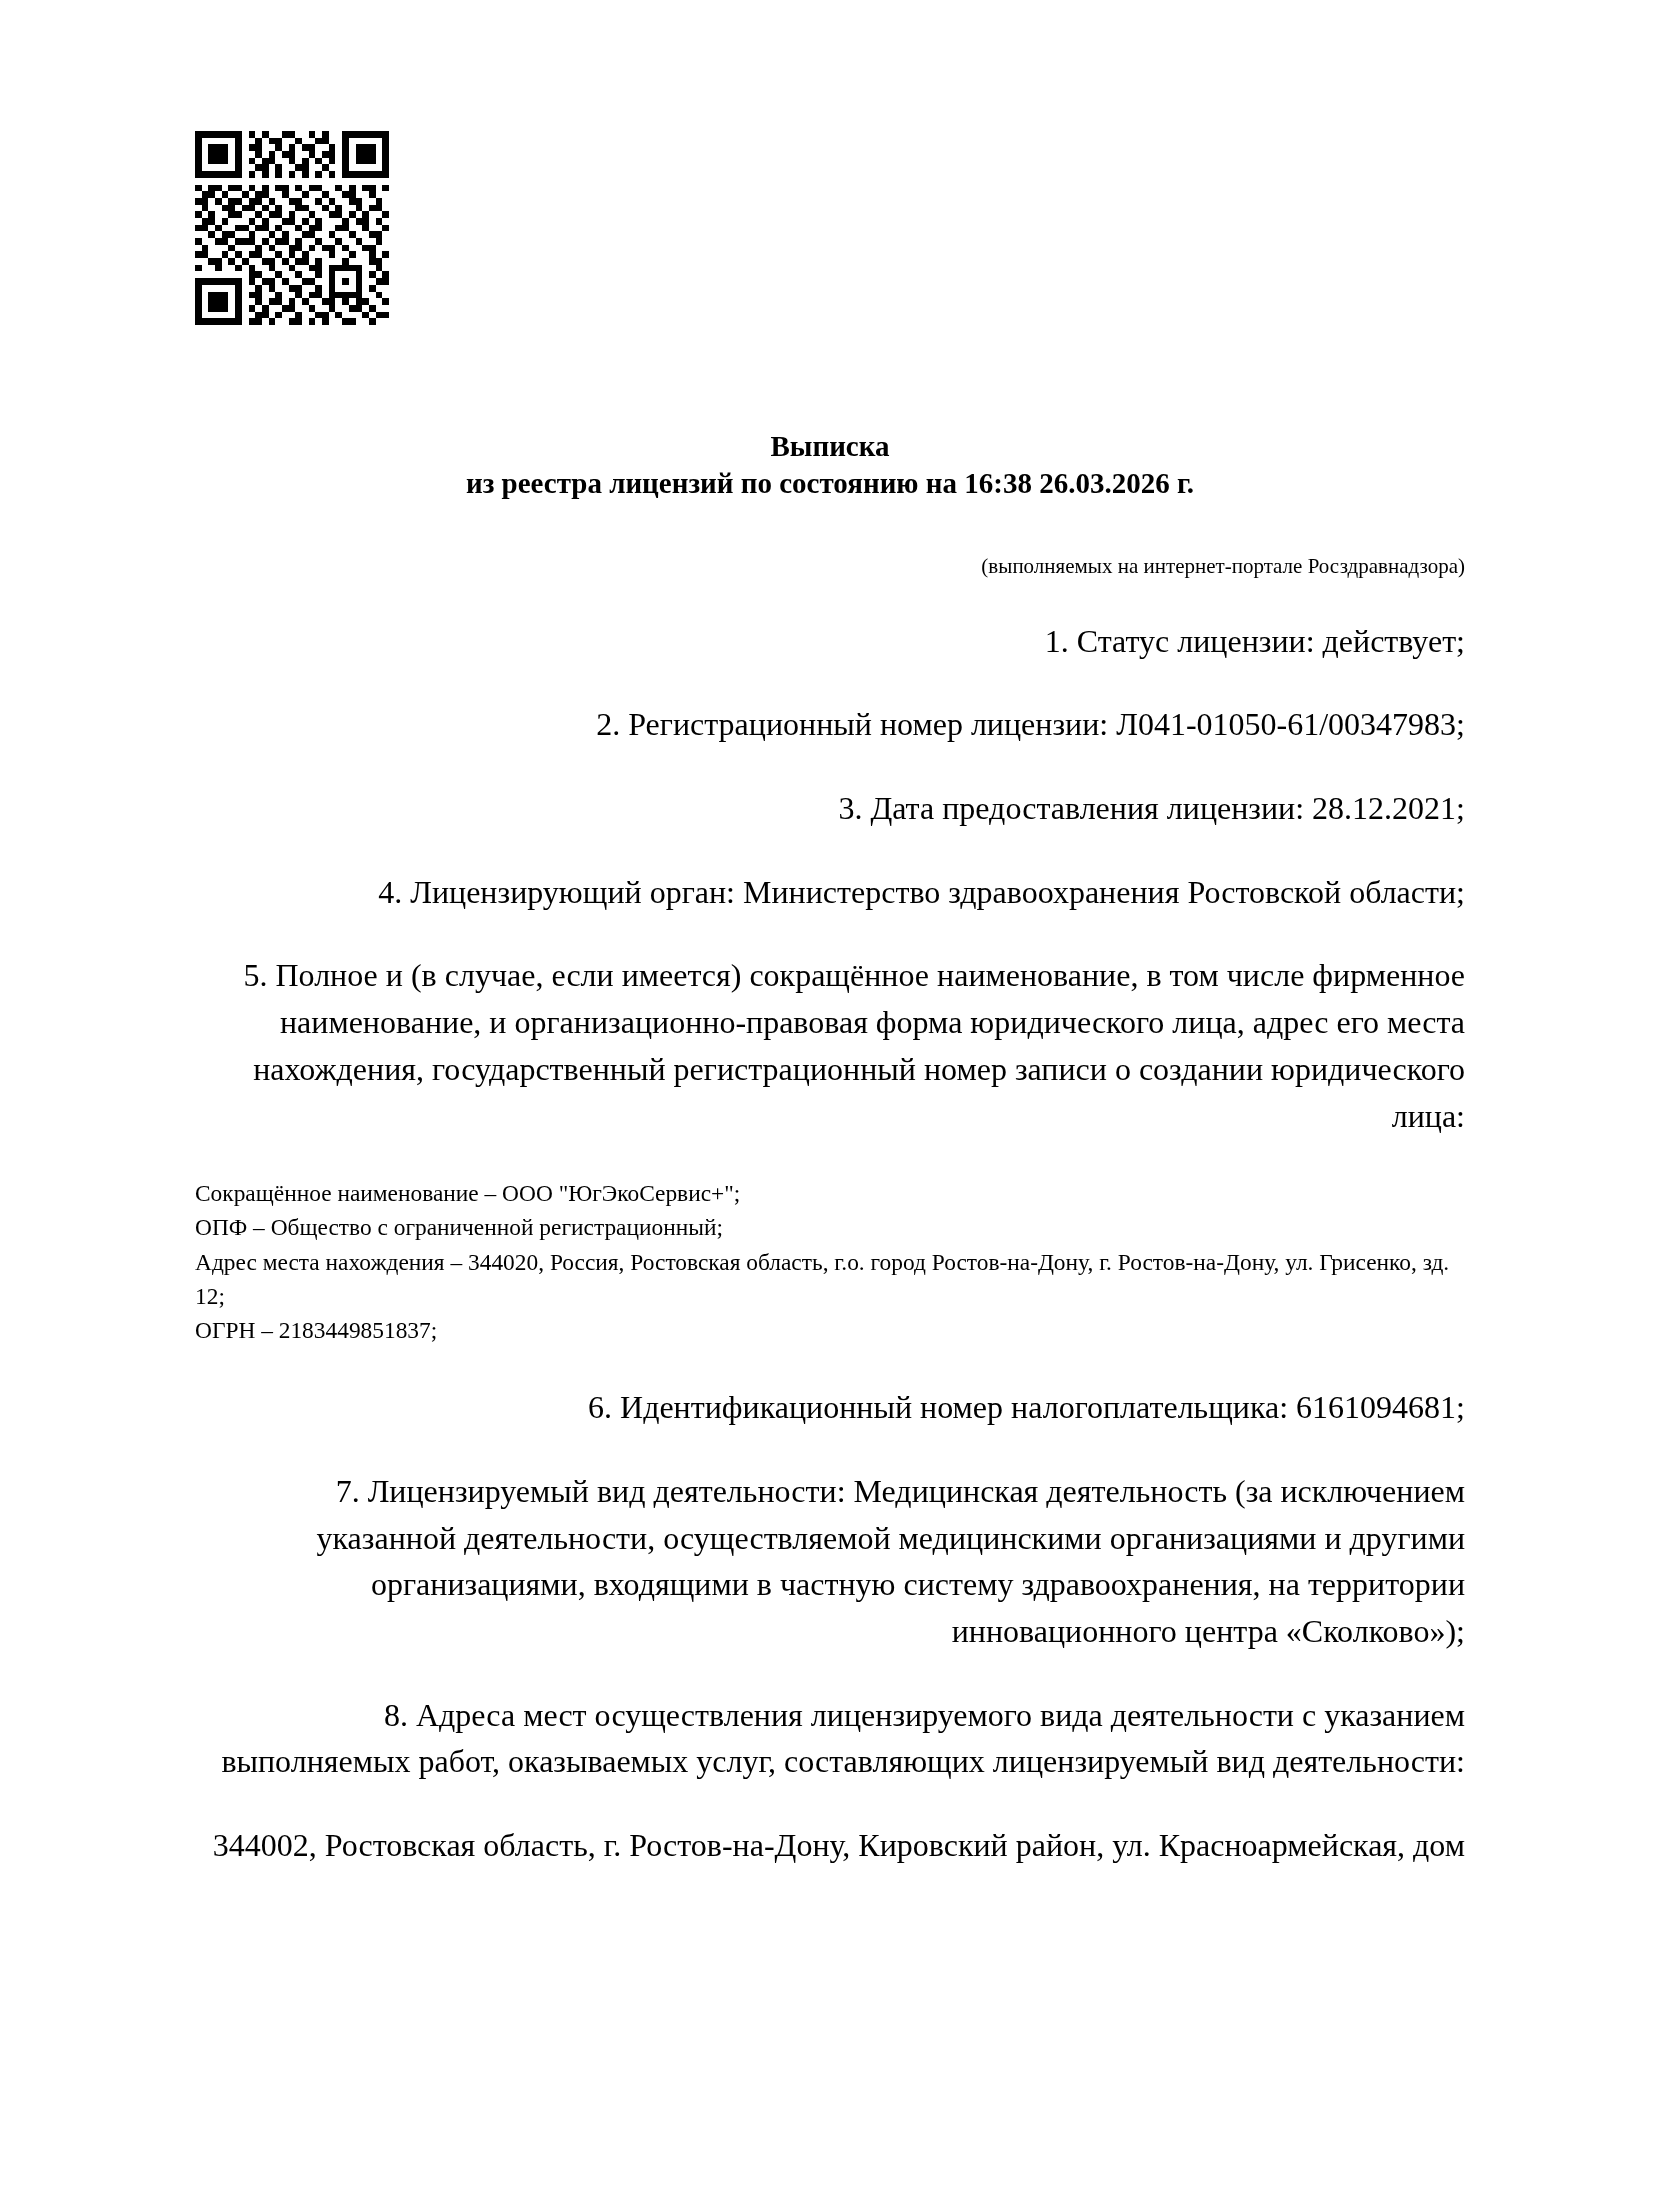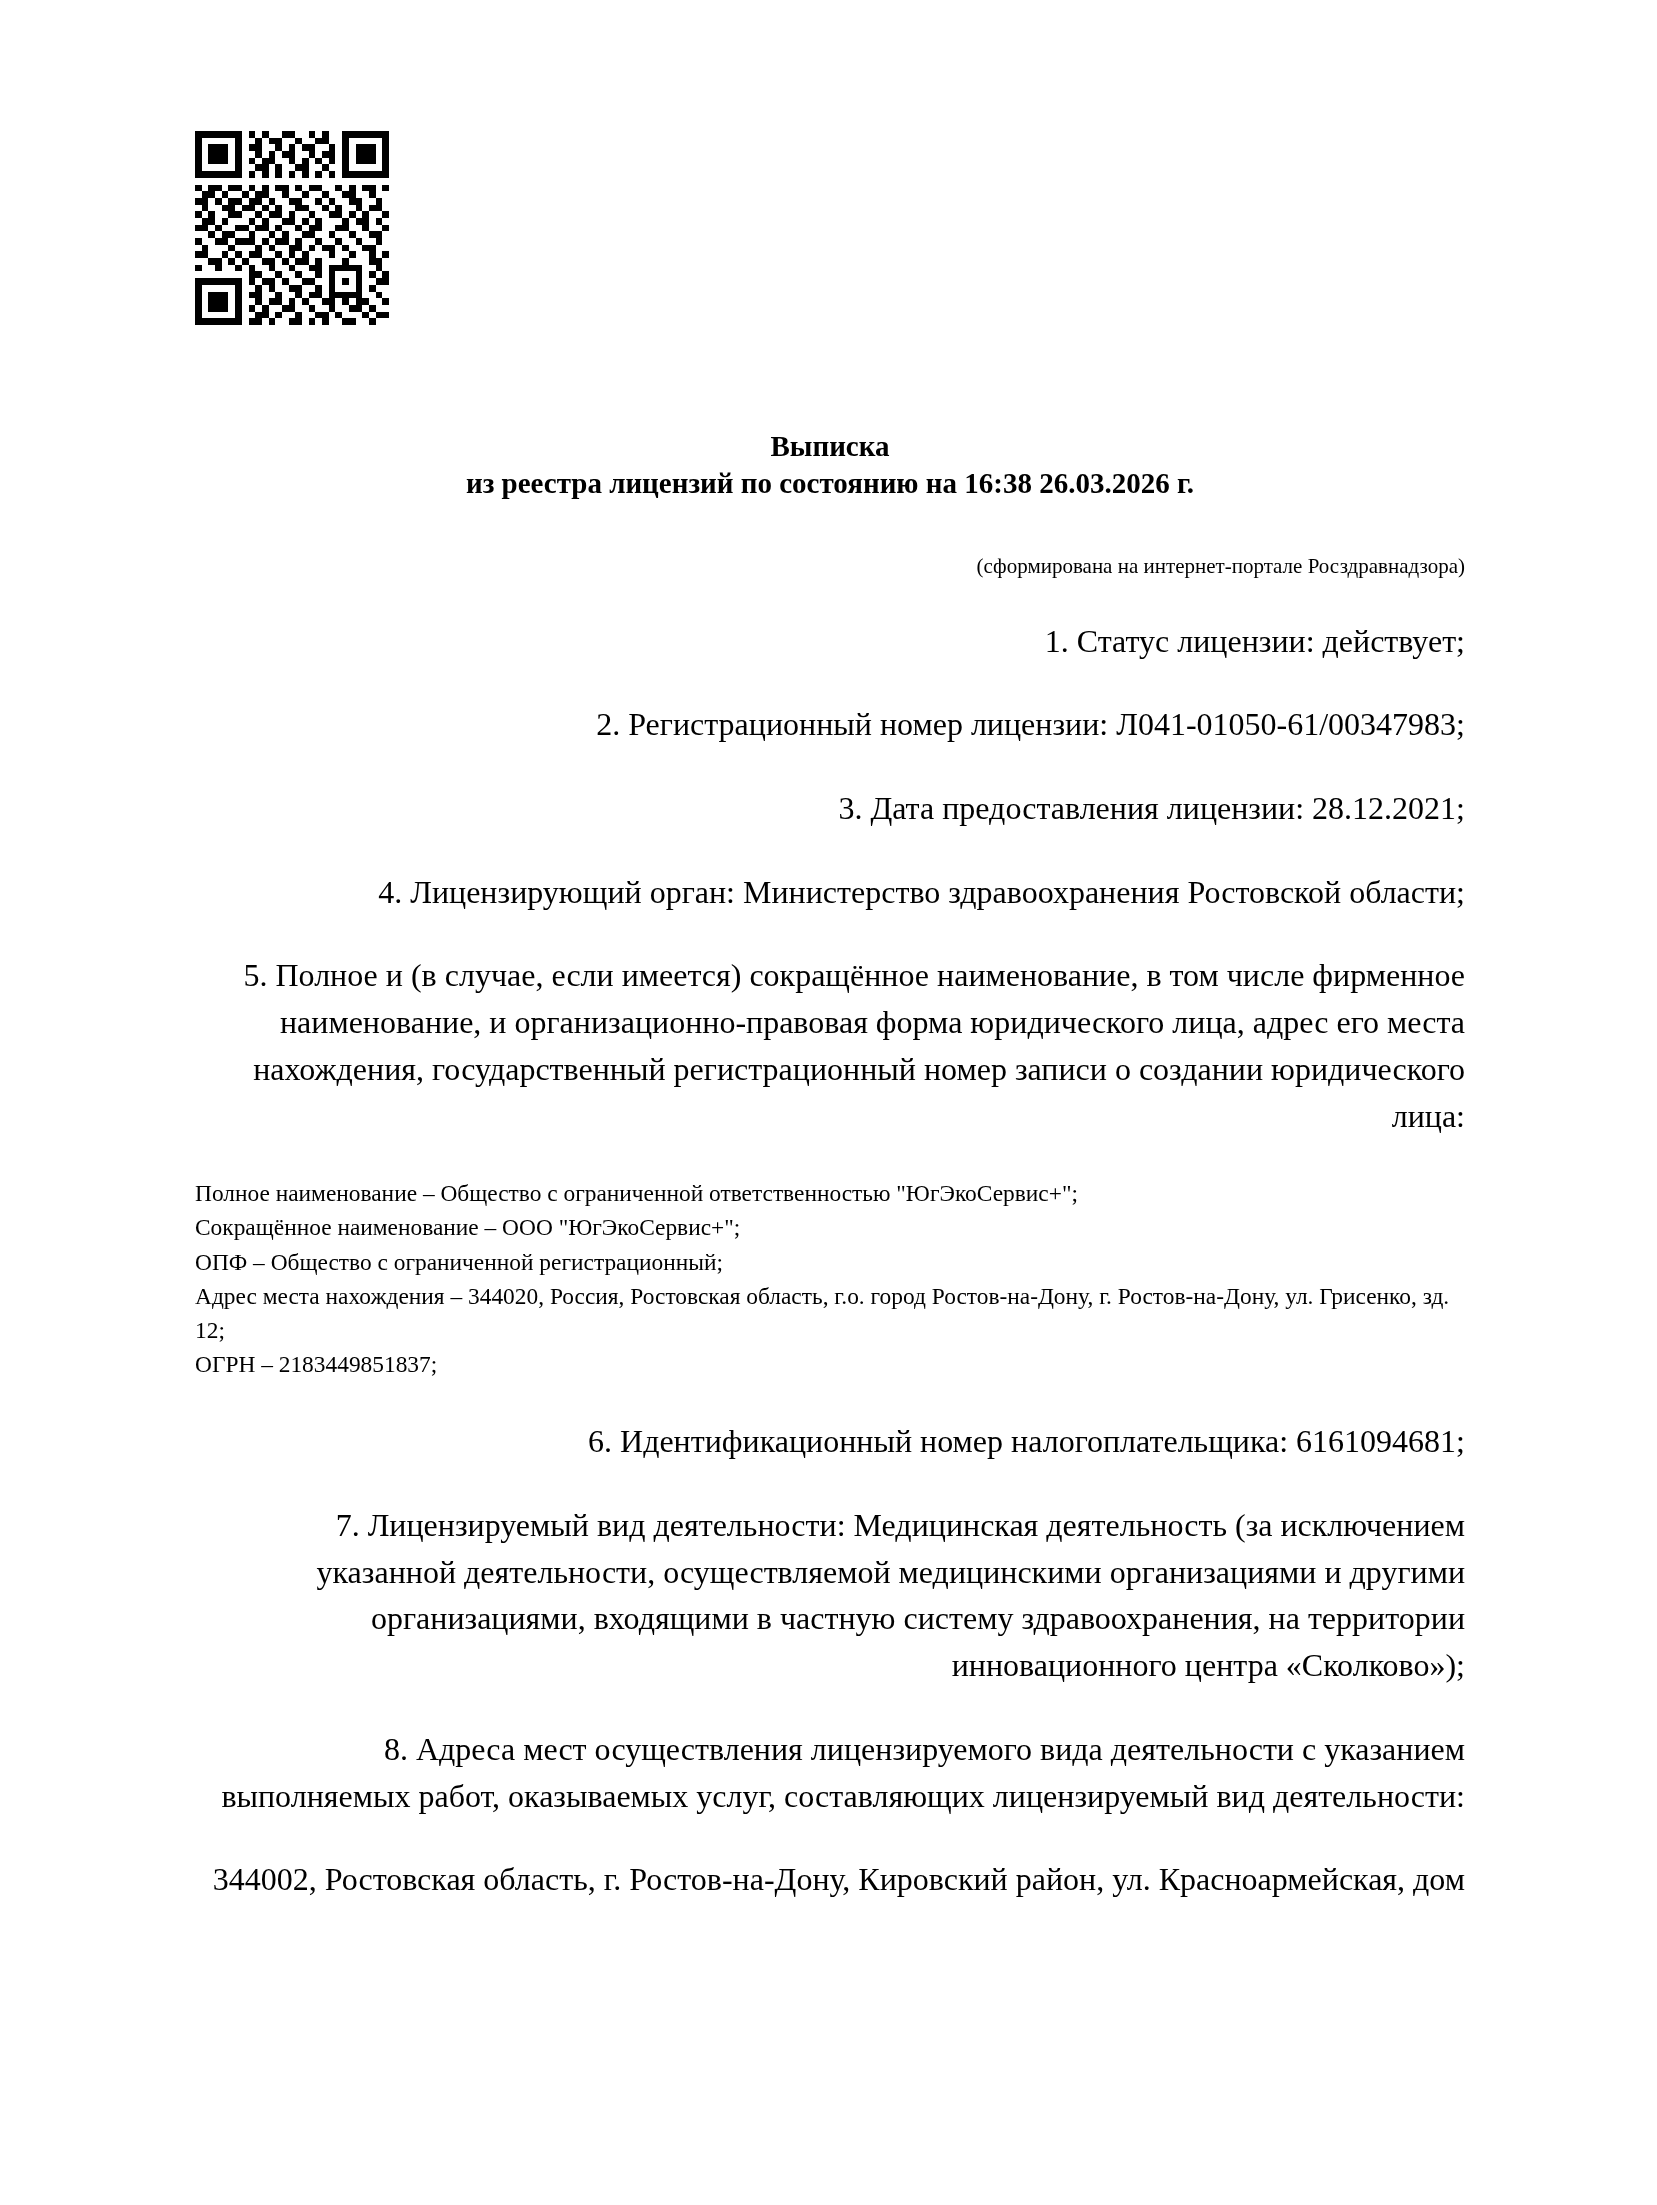--- a/index.html
+++ b/index.html
@@ -334,30 +334,29 @@
     </svg>
   </div>
 
   <div class="content">
 
     <div class="doc-title">
       <span>Выписка</span>
       <span class="line2">из реестра лицензий по состоянию на 16:38 26.03.2026 г.</span>
     </div>
 
-    <div class="subtitle">(сформирована на интернет-портале Росздравнадзора)</div>
+    <div class="subtitle">(выполняемых на интернет-портале Росздравнадзора)</div>
 
     <p class="para">1. Статус лицензии: действует;</p>
     <p class="para">2. Регистрационный номер лицензии: Л041-01050-61/00347983;</p>
     <p class="para">3. Дата предоставления лицензии: 28.12.2021;</p>
     <p class="para">4. Лицензирующий орган: Министерство здравоохранения Ростовской области;</p>
     <p class="para">5. Полное и (в случае, если имеется) сокращённое наименование, в том числе фирменное наименование, и организационно-правовая форма юридического лица, адрес его места нахождения, государственный регистрационный номер записи о создании юридического лица:</p>
 
     <div class="block-lines">
-      <div>Полное наименование – Общество с ограниченной ответственностью "ЮгЭкоСервис+";</div>
       <div>Сокращённое наименование – ООО "ЮгЭкоСервис+";</div>
       <div>ОПФ – Общество с ограниченной регистрационный;</div>
       <div>Адрес места нахождения – 344020, Россия, Ростовская область, г.о. город Ростов-на-Дону, г. Ростов-на-Дону, ул. Грисенко, зд. 12;</div>
       <div>ОГРН – 2183449851837;</div>
     </div>
 
     <p class="para">6. Идентификационный номер налогоплательщика: 6161094681;</p>
     <p class="para">7. Лицензируемый вид деятельности: Медицинская деятельность (за исключением указанной деятельности, осуществляемой медицинскими организациями и другими организациями, входящими в частную систему здравоохранения, на территории инновационного центра «Сколково»);</p>
     <p class="para">8. Адреса мест осуществления лицензируемого вида деятельности с указанием выполняемых работ, оказываемых услуг, составляющих лицензируемый вид деятельности:</p>
     <p class="para">344002, Ростовская область, г. Ростов-на-Дону, Кировский район, ул. Красноармейская, дом</p>

